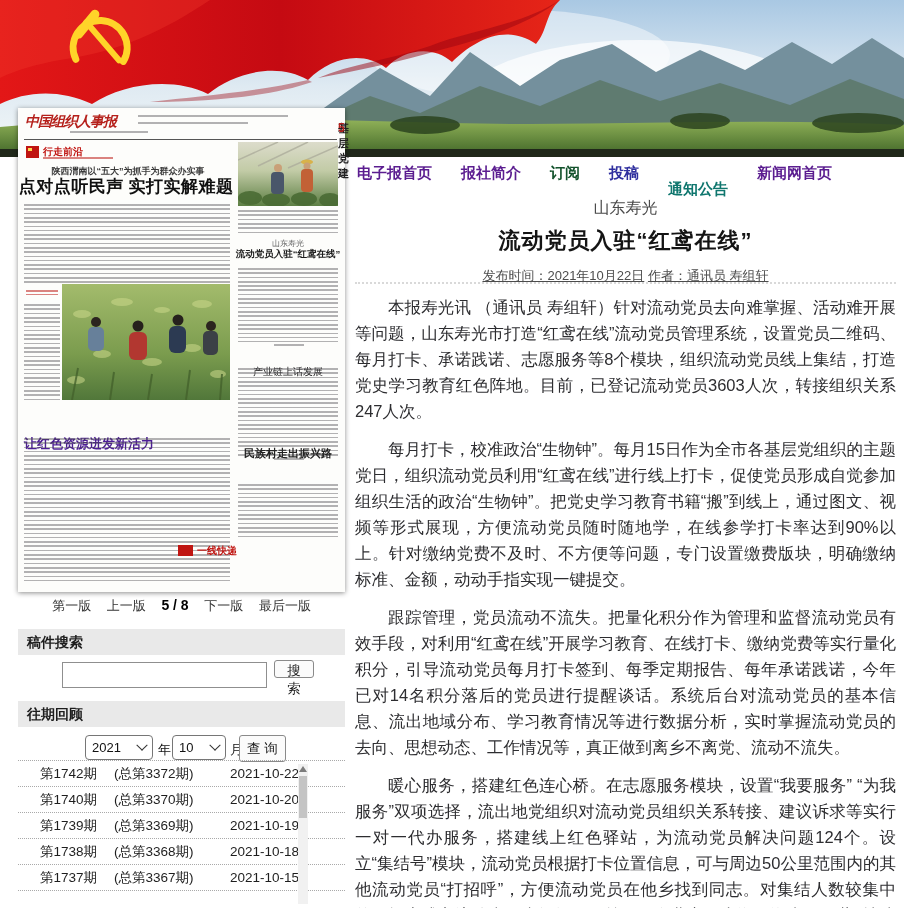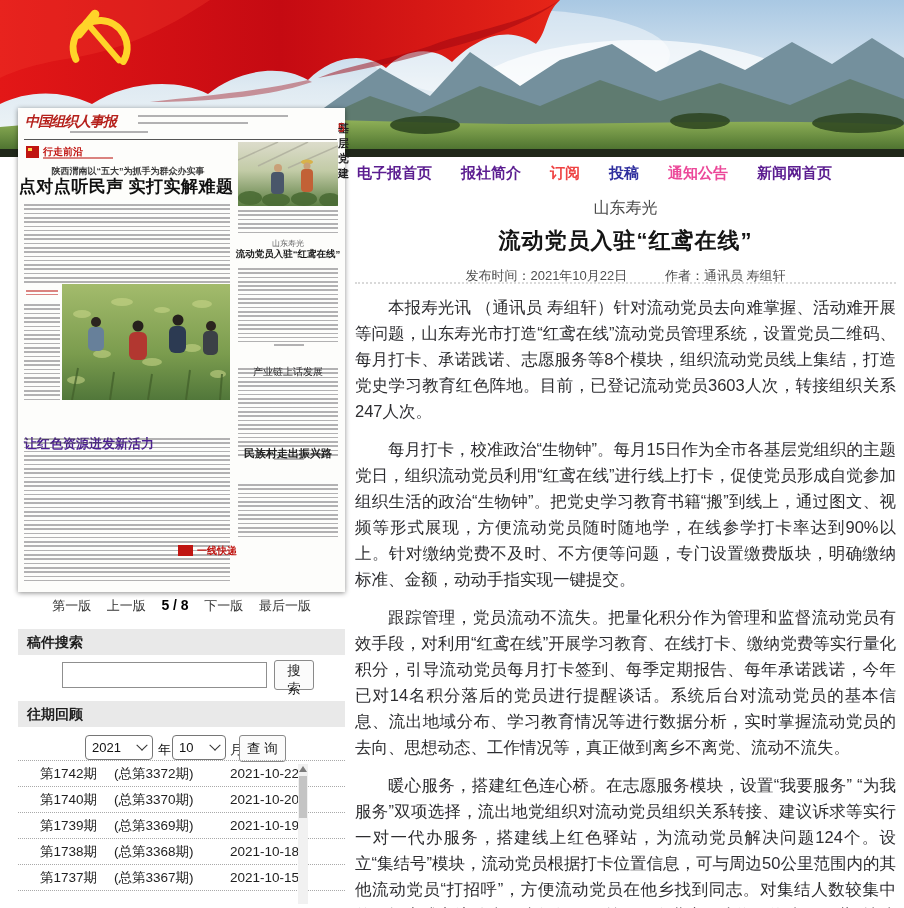--- a/index.html
+++ b/index.html
@@ -44,21 +44,21 @@
   .pager{position:absolute;left:18px;top:597px;width:327px;text-align:center;font-size:13px;color:#333;}
   .pager span{margin:0 6px;cursor:pointer;}
   .pager .cur{font-weight:bold;font-size:14px;color:#000;}
   
   .side-head{position:absolute;left:18px;width:327px;height:26px;background:#e9e9e9;
     font-size:14px;font-weight:bold;color:#1d1d1d;line-height:26px;padding-left:9px;box-sizing:border-box;}
   .srch-input{position:absolute;left:62px;top:662px;width:205px;height:26px;border:1px solid #8f8f8f;
     background:#fff;box-sizing:border-box;font-size:13px;padding:0 4px;}
   .btn{border:1px solid #8a8a8a;background:#fbfbfb;border-radius:3px;font-size:13.5px;color:#1a1a1a;
     font-family:"Liberation Sans","DejaVu Sans",sans-serif;cursor:pointer;}
-  .srch-btn{position:absolute;left:274px;top:660px;width:40px;height:30px;}
+  .srch-btn{position:absolute;left:274px;top:660px;width:40px;height:18px;}
   .combo{position:absolute;height:25px;border:1px solid #767676;border-radius:4px;background:#fff;
     display:flex;align-items:center;justify-content:space-between;padding:0 6px;box-sizing:border-box;
     font-size:13px;color:#111;cursor:pointer;}
   .caret{width:7px;height:7px;border-right:1.7px solid #333;border-bottom:1.7px solid #333;
     transform:rotate(45deg) translate(-2px,-2px);}
   .unit{position:absolute;font-size:13px;color:#111;top:741px;}
   .qry-btn{position:absolute;left:239px;top:735px;width:47px;height:27px;}
   
   .issues{position:absolute;left:18px;top:760px;width:327px;height:148px;border-top:1px dotted #a9a9a9;}
   .issue-row{height:25px;display:flex;align-items:center;border-bottom:1px dotted #a9a9a9;
@@ -69,21 +69,21 @@
   .vscroll .arr{position:absolute;left:1px;top:2px;width:0;height:0;
     border-left:4px solid transparent;border-right:4px solid transparent;border-bottom:6px solid #7c7c7c;}
   .vscroll .thumbbar{position:absolute;left:1px;top:12px;width:8px;height:42px;background:#c4c4c4;}
   
   .topnav{position:absolute;left:357px;top:164px;display:flex;gap:29px;z-index:4;}
   .topnav a{font-size:15px;font-weight:bold;text-decoration:none;cursor:pointer;white-space:nowrap;}
   .art-head{position:absolute;left:355px;top:198px;width:541px;text-align:center;}
   .art-loc{font-size:16px;color:#4a4a4a;margin-bottom:7px;}
   .art-title{font-size:22px;font-weight:bold;color:#141414;letter-spacing:1px;}
   .art-meta{margin-top:11px;font-size:13px;color:#4c4c4c;}
-  .art-meta span{margin:0 17px;}
+  .art-meta span{margin:0 0;text-decoration:underline;}
   .art-divider{position:absolute;left:355px;top:282px;width:541px;border-top:2px dotted #d9d9d9;}
   .art-body{position:absolute;left:355px;top:294px;width:541px;}
   .art-body p{margin:0 0 12px 0;font-size:16.5px;line-height:26px;color:#2d2d30;
     text-indent:2em;text-align:justify;}
 </style>
 </head>
 <body>
 
 <div class="banner">
   <svg width="904" height="157" viewBox="0 0 904 157">
@@ -309,23 +309,23 @@
   </div>
 </div>
 <div class="vscroll">
   <i class="arr"></i>
   <i class="thumbbar"></i>
 </div>
 
 <nav class="topnav">
   <a style="color: rgb(91, 29, 144);">电子报首页</a>
   <a style="color: rgb(91, 29, 144);">报社简介</a>
-  <a style="color: #ef4444;">订阅</a>
+  <a style="color: #14532d;">订阅</a>
   <a style="color: rgb(47, 47, 158);">投稿</a>
-  <a style="color: #ec4899;">通知公告</a>
+  <a style="color: #0f766e; margin-top: 16px;">通知公告</a>
   <a style="color: rgb(91, 29, 144);">新闻网首页</a>
 </nav>
 
 <div class="art-head">
   <div class="art-loc">山东寿光</div>
   <div class="art-title">流动党员入驻“红鸢在线”</div>
   <div class="art-meta">
     <span>发布时间：2021年10月22日</span>
     <span>作者：通讯员 寿组轩</span>
   </div>

